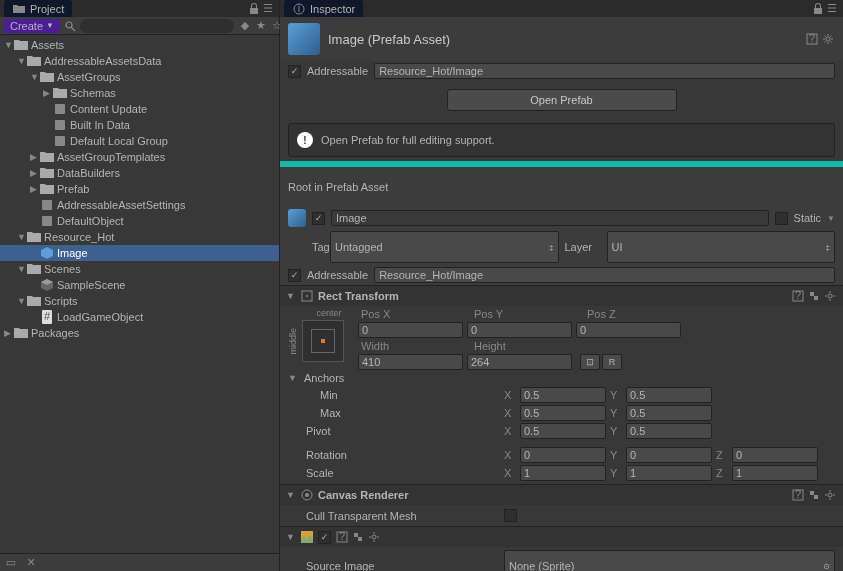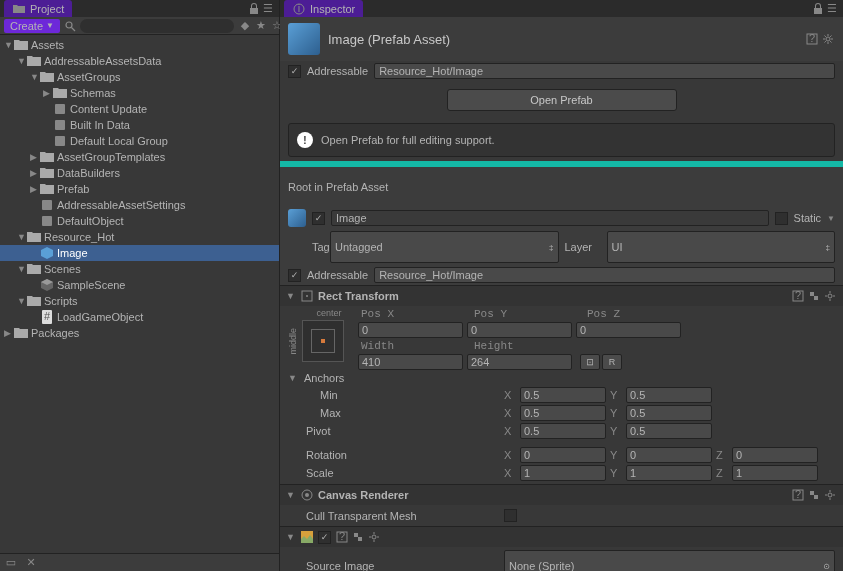--- a/index.html
+++ b/index.html
@@ -1,25 +1,25 @@
 <!DOCTYPE html>
 <html><head>
 <meta charset="utf-8">
 <style>
 * { margin: 0; padding: 0; box-sizing: border-box; font-family: Arial, sans-serif; font-size: 11px; }
 body { background: #383838; color: #b4b4b4; display: flex; width: 843px; height: 571px; overflow: hidden; }
 .panel { background: #383838; display: flex; flex-direction: column; }
 .left { width: 280px; border-right: 1px solid #222; }
 .right { flex: 1; }
 .tab-bar { background: #2b2b2b; height: 17px; display: flex; align-items: center; padding: 0 4px; }
-.tab { background: #4c1d95; padding: 2px 8px; border-radius: 3px 3px 0 0; display: flex; align-items: center; gap: 4px; }
+.tab { background: #0f172a; padding: 2px 8px; border-radius: 3px 3px 0 0; display: flex; align-items: center; gap: 4px; }
 .tab-bar .spacer { flex: 1; }
 .icon-btn { width: 14px; height: 14px; display: inline-flex; align-items: center; justify-content: center; color: #888; cursor: pointer; }
 .toolbar { background: #3c3c3c; height: 18px; display: flex; align-items: center; padding: 2px 4px; gap: 4px; border-bottom: 1px solid #222; }
-.create-btn { background: #6d28d9; border: none; color: #b4b4b4; padding: 1px 6px; border-radius: 2px; cursor: pointer; display: flex; align-items: center; gap: 3px; }
+.create-btn { background: #4c1d95; border: none; color: #b4b4b4; padding: 1px 6px; border-radius: 2px; cursor: pointer; display: flex; align-items: center; gap: 3px; }
 .search { flex: 1; background: #2f2f2f; border: none; border-radius: 8px; height: 14px; padding: 0 6px; color: #b4b4b4; }
 .tool-icons { display: flex; gap: 2px; }
 .tree { flex: 1; overflow-y: auto; padding: 2px 0; }
 .tree-item { display: flex; align-items: center; height: 16px; padding-left: calc(var(--d) * 13px + 4px); cursor: pointer; white-space: nowrap; }
 .tree-item.selected { background: #3d6091; color: #fff; }
 .arrow { width: 10px; display: inline-block; color: #888; font-size: 9px; }
 .tree-icon { width: 14px; height: 14px; margin-right: 3px; display: inline-flex; align-items: center; justify-content: center; }
 .footer { height: 18px; background: #3c3c3c; border-top: 1px solid #222; display: flex; align-items: center; padding: 0 4px; gap: 6px; }
 .insp-header { display: flex; align-items: center; gap: 8px; padding: 6px 8px; background: #3c3c3c; }
 .prefab-icon { width: 32px; height: 32px; background: linear-gradient(135deg, #5a9fd6, #2d5f8f); border-radius: 3px; }
@@ -42,21 +42,21 @@
 .xyz { display: flex; gap: 4px; flex: 1; align-items: center; }
 .xyz .lbl { width: 12px; color: #888; }
 .xyz input { width: 86px; background: #494949; border: 1px solid #222; color: #b4b4b4; padding: 1px 3px; border-radius: 2px; height: 16px; }
 .dropdown { background: #494949; border: 1px solid #222; color: #b4b4b4; padding: 1px 4px; border-radius: 2px; flex: 1; height: 32px; display: flex; align-items: center; justify-content: space-between; cursor: pointer; }
 .dropdown .dd-arrow { font-size: 8px; }
 .anchor-widget { width: 42px; height: 42px; background: #2f2f2f; border: 1px solid #555; position: relative; margin: 2px 6px 2px 20px; }
 .anchor-widget::before { content: ''; position: absolute; inset: 8px; border: 1px solid #666; }
 .anchor-widget .dot { position: absolute; width: 4px; height: 4px; background: #d67a3c; top: 50%; left: 50%; transform: translate(-50%,-50%); }
 .pos-col { flex: 1; display: flex; flex-direction: column; gap: 2px; }
 .pos-header { display: flex; gap: 4px; }
-.pos-header span { width: 109px; color: #888; padding-left: 3px; font-family: Liberation Mono, monospace; }
+.pos-header span { width: 109px; color: #888; padding-left: 3px; }
 .pos-row { display: flex; gap: 4px; }
 .pos-row input { width: 105px; background: #494949; border: 1px solid #222; color: #b4b4b4; padding: 1px 3px; border-radius: 2px; height: 16px; }
 .end-btns { display: flex; gap: 2px; margin-left: 4px; }
 .end-btn { width: 20px; height: 16px; background: #4b4b4b; border: 1px solid #222; border-radius: 2px; display: flex; align-items: center; justify-content: center; font-size: 9px; cursor: pointer; }
 .color-swatch { flex: 1; height: 15px; background: #33ff00; border: 1px solid #222; cursor: pointer; }
 .eyedrop { width: 16px; height: 16px; display: flex; align-items: center; justify-content: center; cursor: pointer; }
 svg { display: block; }
 .gear-icons { display: flex; gap: 2px; align-items: center; }
 </style>
 </head>

